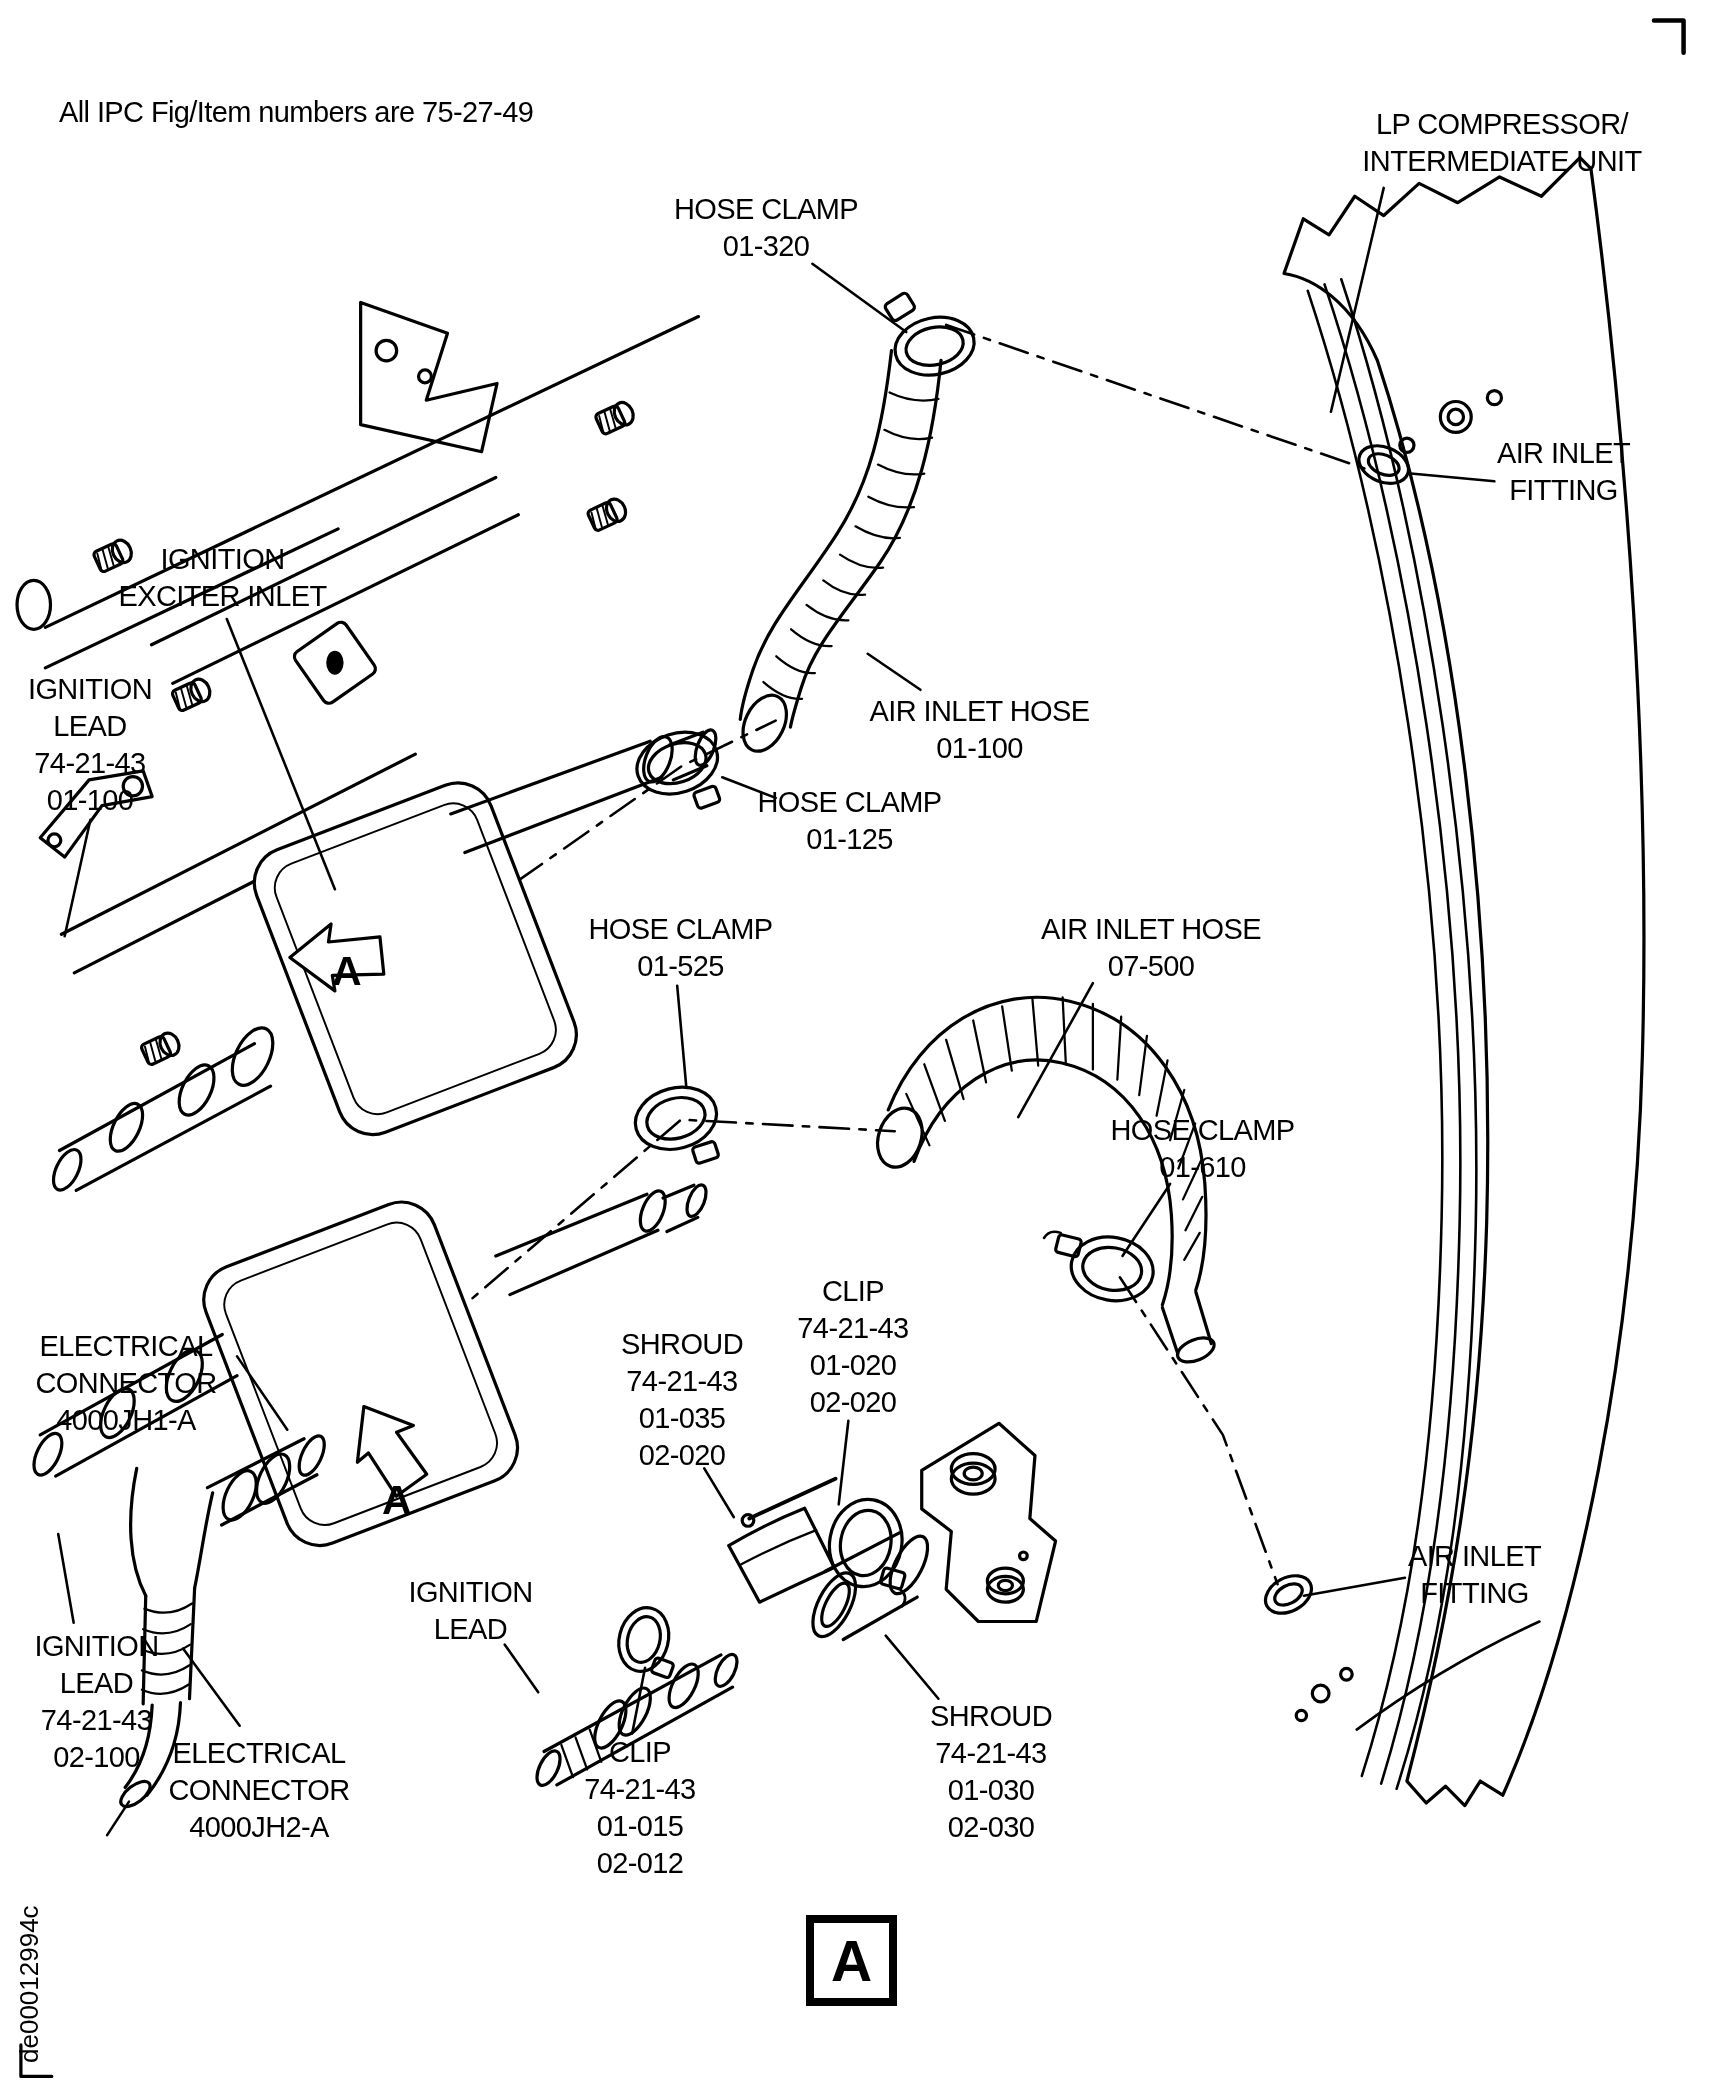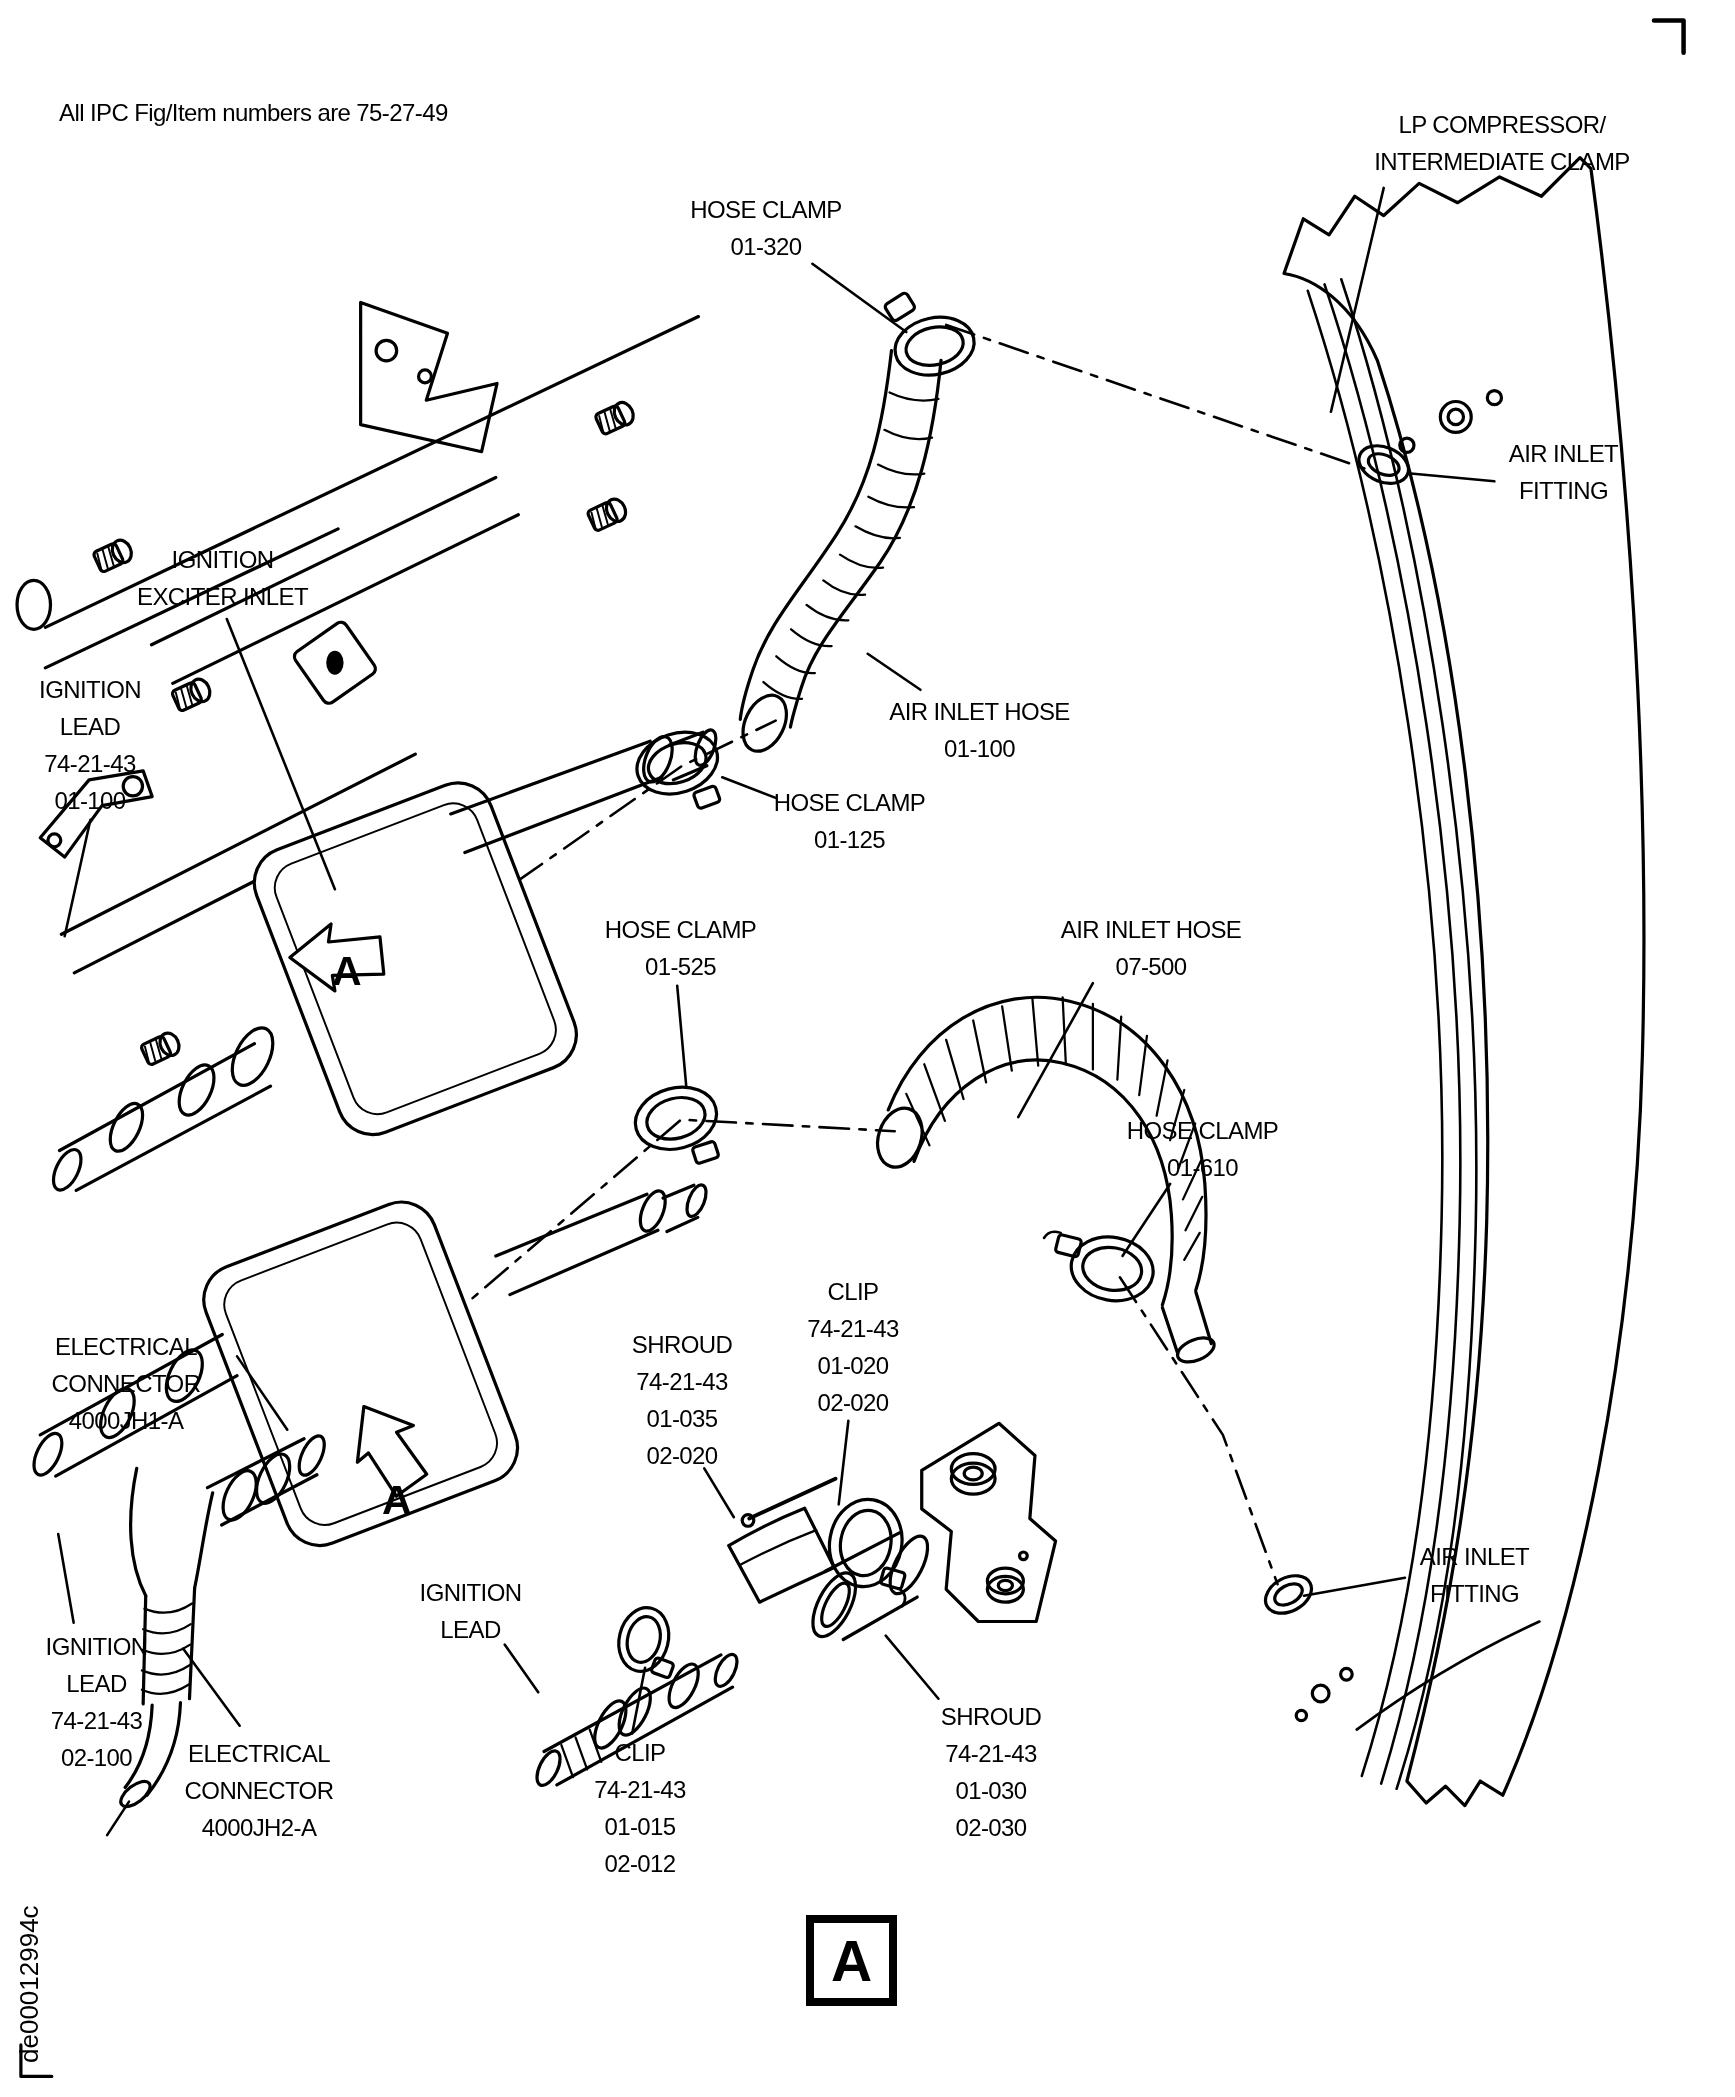--- a/index.html
+++ b/index.html
@@ -1,19 +1,19 @@
 <!DOCTYPE html>
 <html style="font-size:10.3px"><head>
 <meta charset="utf-8">
 <style>
   html,body{margin:0;padding:0;background:#fff;}
   .page{position:relative;width:1736px;height:2097px;background:#ffffff;overflow:hidden;
         font-family:"Liberation Sans",sans-serif;color:#000;}
   .art{position:absolute;left:0;top:0;width:1736px;height:2097px;}
-  .label{position:absolute;text-align:center;font-size:24px;line-height:37px;letter-spacing:-0.6px;white-space:nowrap;}
+  .label{position:absolute;text-align:center;font-size:29px;line-height:37px;letter-spacing:-0.6px;white-space:nowrap;}
   .label.leftal{text-align:left;}
   .bigA{position:absolute;font-weight:bold;font-size:41px;line-height:41px;}
   .detailbox{position:absolute;left:806px;top:1915px;width:75px;height:75px;border:8.4px solid #000;
              display:flex;align-items:center;justify-content:center;font-size:57px;font-weight:bold;}
   .doccode{position:absolute;left:14px;top:2063px;transform:rotate(-90deg);transform-origin:0 0;
            font-size:26px;letter-spacing:0;white-space:nowrap;}
 </style>
 </head>
 <body>
 
@@ -260,21 +260,21 @@
       </g>
     </g>
   </svg>
 
   <div class="label leftal" style="left:59px;top:94px;width:489px;">
     <div>All IPC Fig/Item numbers are 75-27-49</div>
   </div>
 
   <div class="label" style="left:1309px;top:106px;width:386px;">
     <div>LP COMPRESSOR/</div>
-    <div>INTERMEDIATE CLAMP</div>
+    <div>INTERMEDIATE UNIT</div>
   </div>
 
   <div class="label" style="left:605px;top:191px;width:322px;">
     <div>HOSE CLAMP</div>
     <div>01-320</div>
   </div>
 
   <div class="label" style="left:1422px;top:435px;width:283px;">
     <div>AIR INLET</div>
     <div>FITTING</div>

